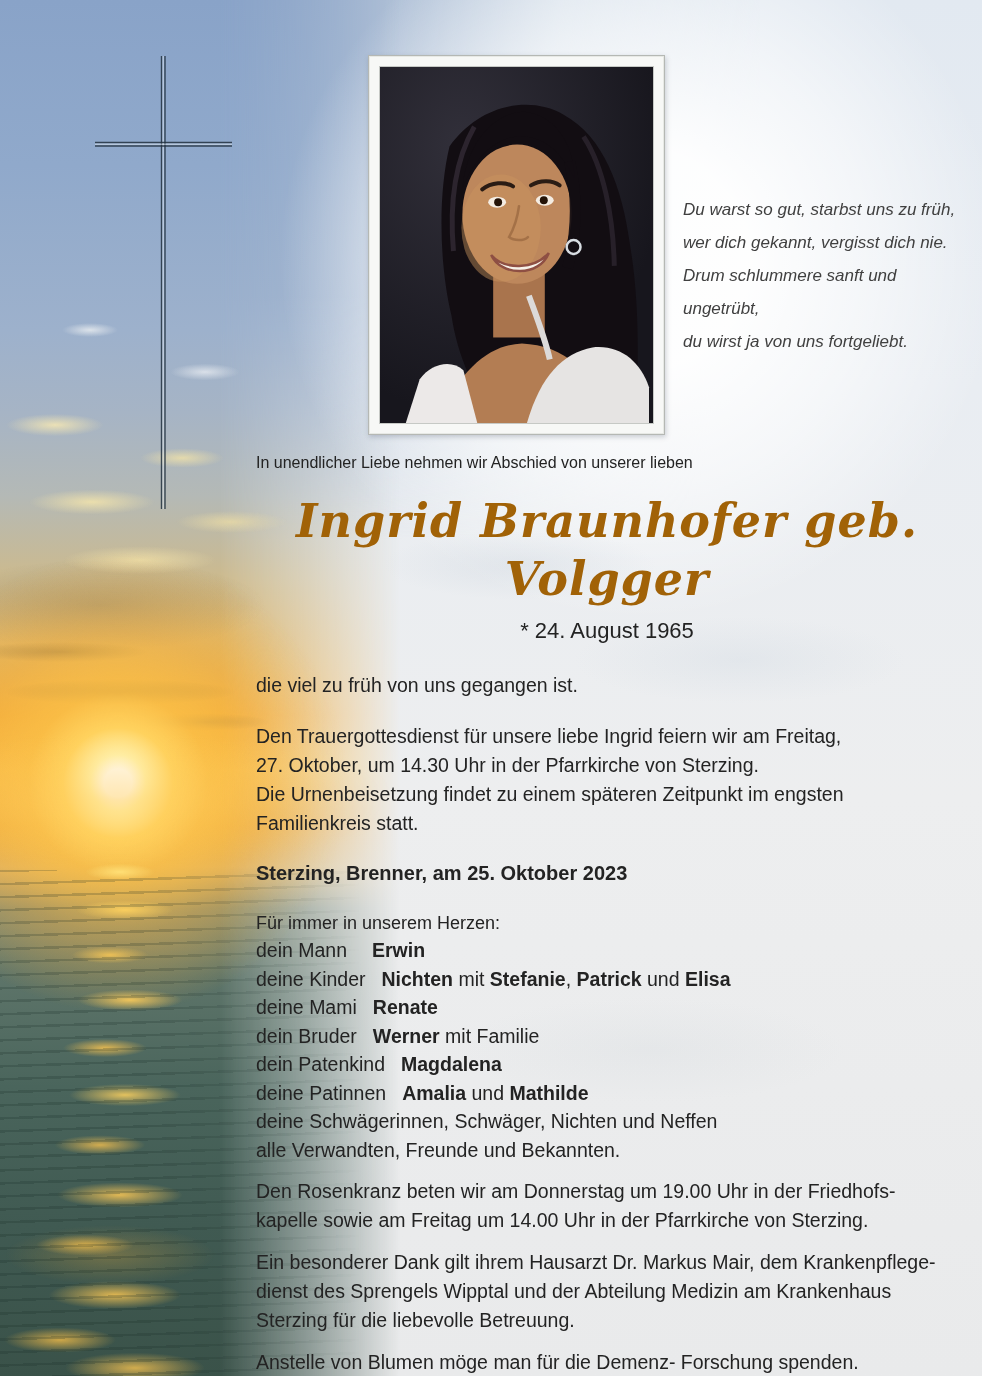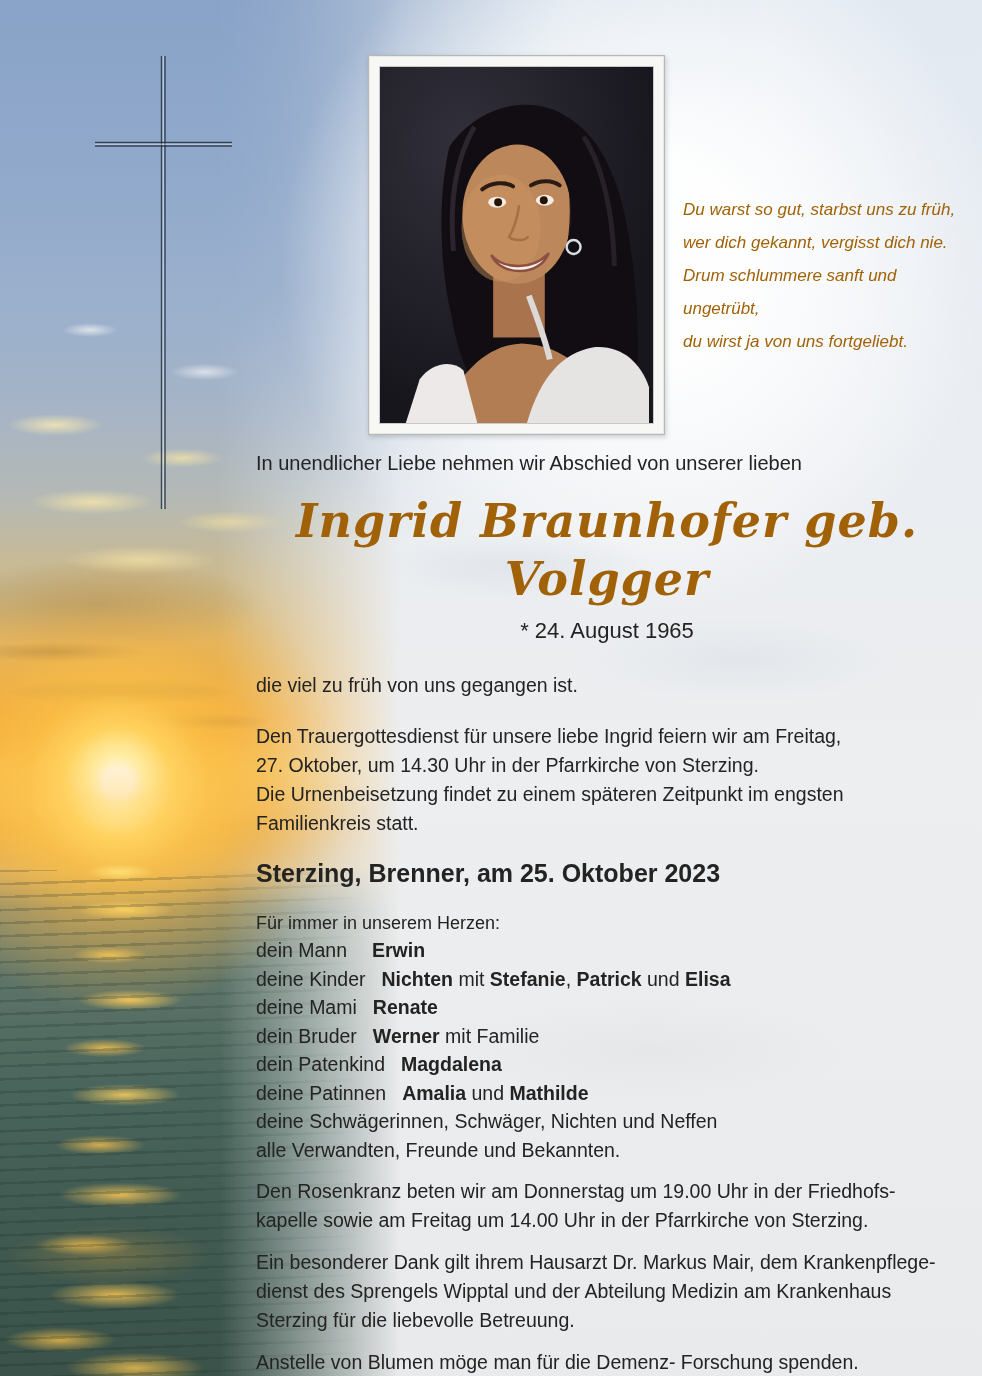--- a/index.html
+++ b/index.html
@@ -72,33 +72,33 @@
   
   .photo-frame{position:absolute;left:368px;top:55px;width:297px;height:380px;
     background:#f7f8f6;border:1px solid #b5b8b4;box-sizing:border-box;padding:10px;
     box-shadow:inset 0 0 0 1px #e7e9e5, 1px 2px 5px rgba(60,70,90,.25);}
   .photo-inner{width:100%;height:100%;border:1px solid #c6c9c5;box-sizing:border-box;
     background:#17161d;overflow:hidden;}
   .photo-inner svg{display:block;width:100%;height:100%;}
 
   
   .verse{position:absolute;left:683px;top:193px;width:280px;
-    font-style:italic;font-size:17px;line-height:33px;color:#a16207;}
+    font-style:italic;font-size:17px;line-height:33px;color:#404040;}
 
   
   .content{position:absolute;left:256px;top:450px;width:702px;}
-  .intro{font-size:20px;line-height:26px;margin-bottom:16px;}
+  .intro{font-size:16px;line-height:26px;margin-bottom:16px;}
   .name{font-family:"DejaVu Serif",serif;font-style:italic;font-weight:bold;
     font-size:46px;line-height:58px;text-align:center;letter-spacing:1px;color:#a16207;
     margin-bottom:8px;}
   .dates{display:flex;justify-content:center;gap:68px;font-size:22px;line-height:30px;
     margin-bottom:26px;text-align:right;}
   .subline{font-size:19.5px;line-height:26px;margin-bottom:24px;}
   .para{font-size:19.5px;line-height:29px;white-space:pre-line;margin-bottom:22px;}
-  .place{font-size:25px;line-height:26px;font-weight:bold;margin-bottom:24px;}
+  .place{font-size:20px;line-height:26px;font-weight:bold;margin-bottom:24px;}
   .fam-title{font-size:18px;line-height:26px;margin-bottom:0;}
   .family{margin-bottom:13px;}
   .fam-row{display:flex;font-size:19.5px;line-height:28.5px;gap:16px;}
   .fam-label{min-width:100px;white-space:nowrap;}
   .fam-value .b{font-weight:bold;}
 </style>
 </head>
 <body>
 
 <div class="page">

